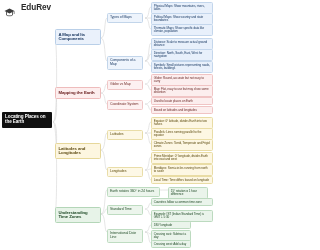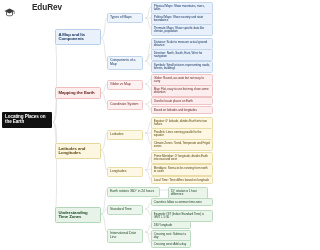--- a/index.html
+++ b/index.html
@@ -17,21 +17,21 @@
     box-sizing:border-box;
     border-radius:1.5px;
     line-height:1.08;
     letter-spacing:-0.08px;
     overflow:hidden;
     word-wrap:break-word;
   }
   
   #brand{
     position:absolute;left:4px;top:3px;
-    display:flex;align-items:center;gap:17px;
+    display:flex;align-items:center;gap:6px;
     z-index:20;
   }
   #brand .cap{width:11px;height:9px;display:block;}
   #brand .wm{
     font-size:8.2px;font-weight:700;color:#2a2a2a;
     letter-spacing:-0.1px;
   }
   
   #root-node{
     background:#111111;color:#ffffff;

